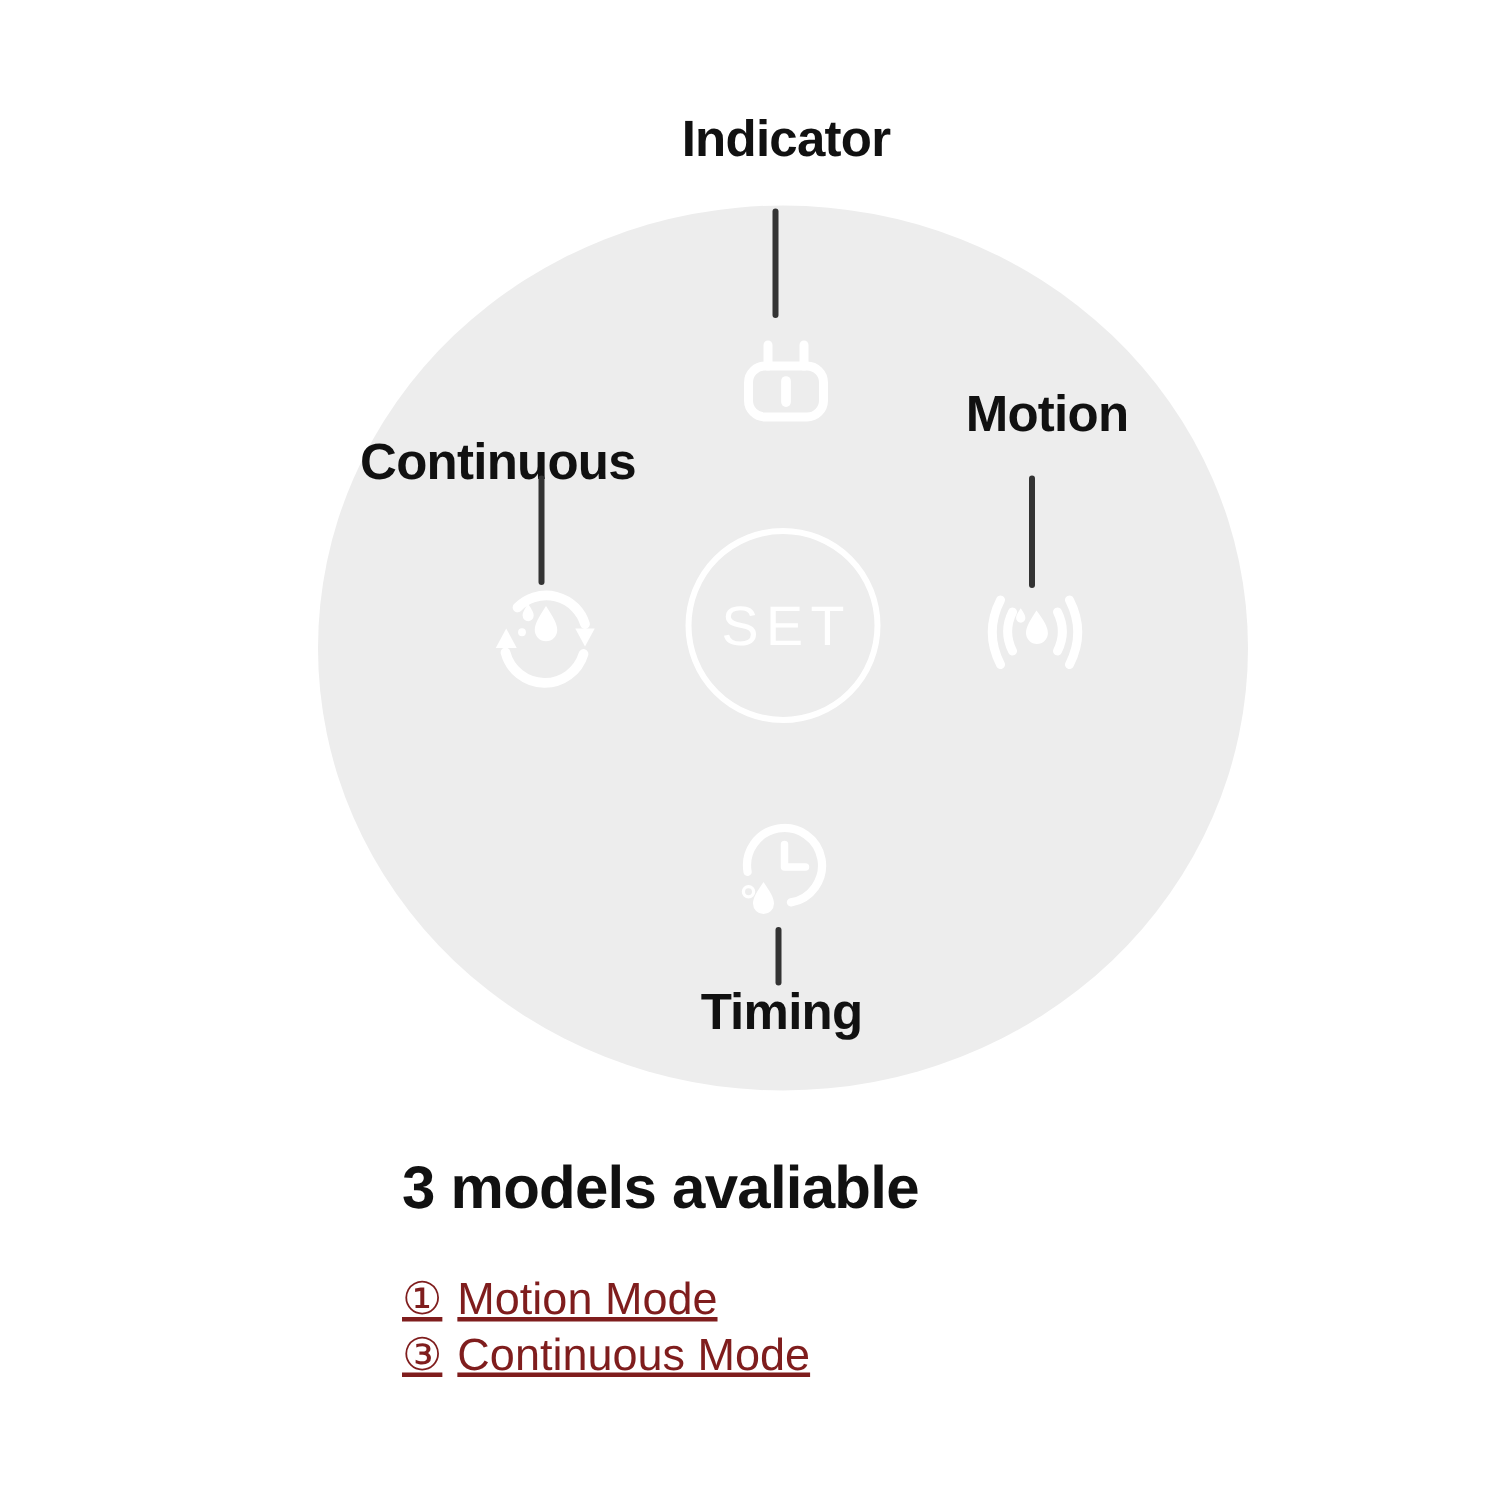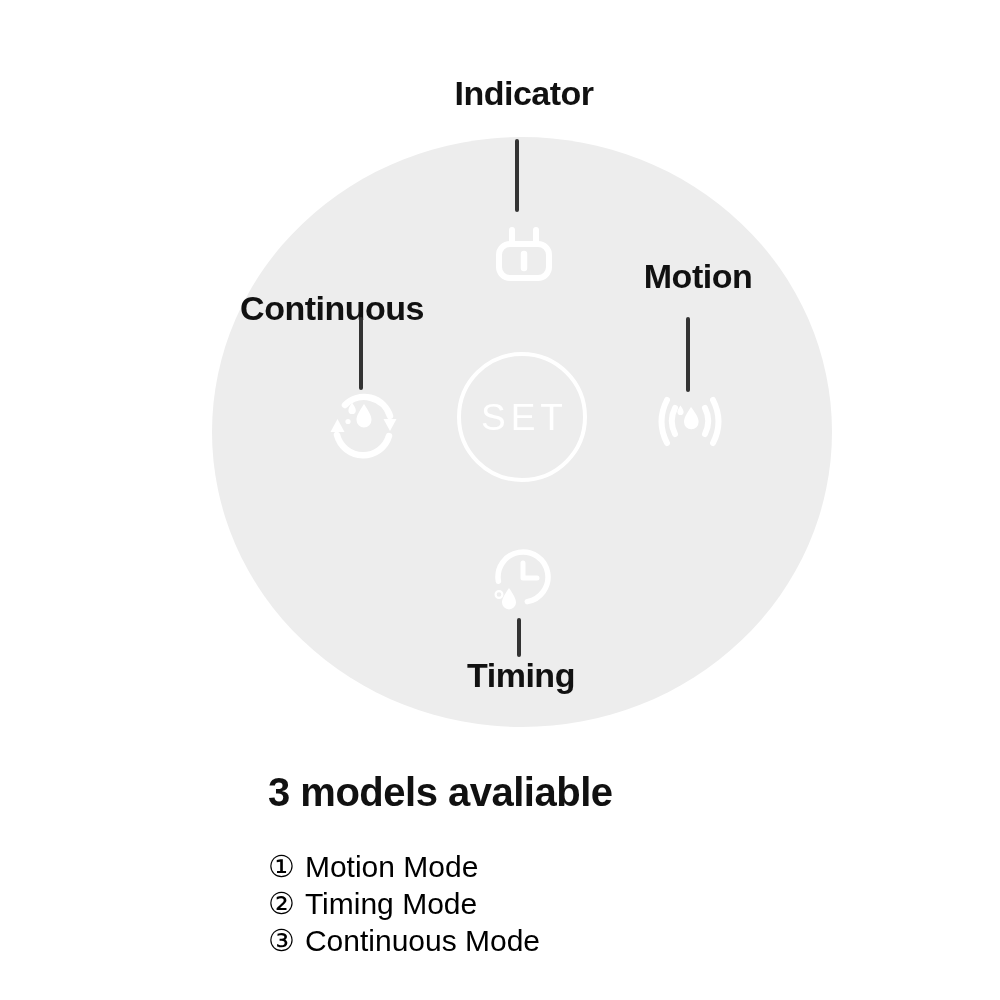--- a/index.html
+++ b/index.html
@@ -54,21 +54,21 @@
   }
 
   
   .footer-heading{
     position:absolute;left:268px;top:772px;
     color:#111111;font-weight:bold;font-size:40px;letter-spacing:-0.5px;
     line-height:1;white-space:nowrap;
   }
   .mode-list{
     position:absolute;left:268px;top:848px;
-    color:#000000;font-size:30px;line-height:37px;
+    color:#7f1d1d;font-size:30px;line-height:37px;text-decoration:underline;
   }
   .mode-item{white-space:nowrap;}
   .mode-item .bullet{margin-right:10px;}
 </style>
 </head>
 <body>
 
 <div class="stage">
 
   <div class="device-face"></div>
@@ -118,20 +118,17 @@
   <div class="pointer line-timing"></div>
   <div class="label lbl-timing">Timing</div>
 
   <div class="footer-heading">3 models avaliable</div>
 
   <div class="mode-list">
     <div class="mode-item">
       <span class="bullet">①</span><span>Motion Mode</span>
     </div>
     <div class="mode-item">
-      <span class="bullet">②</span><span>Timing Mode</span>
-    </div>
-    <div class="mode-item">
       <span class="bullet">③</span><span>Continuous Mode</span>
     </div>
   </div>
 
 </div>
 
 </body></html>

